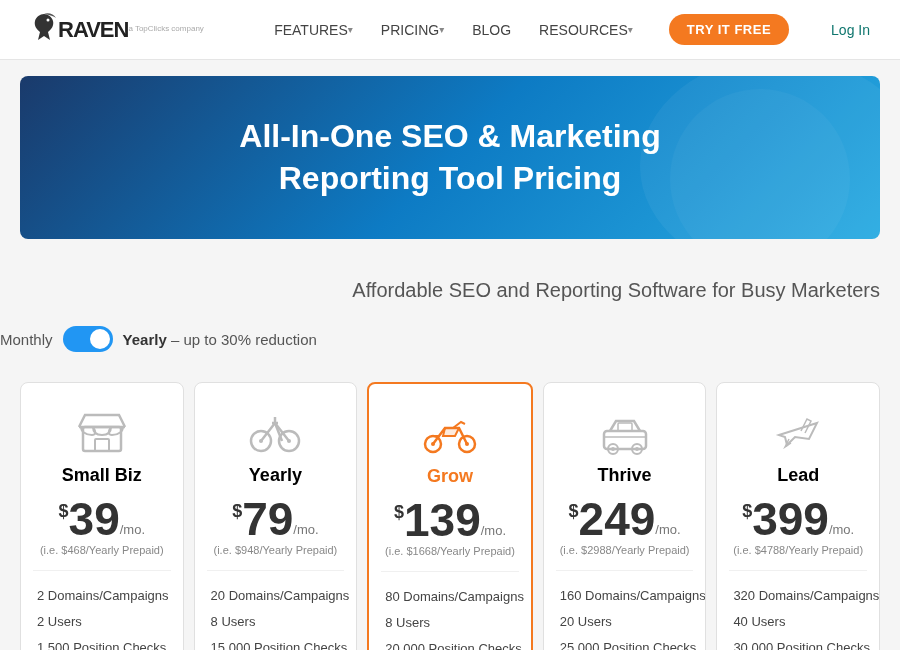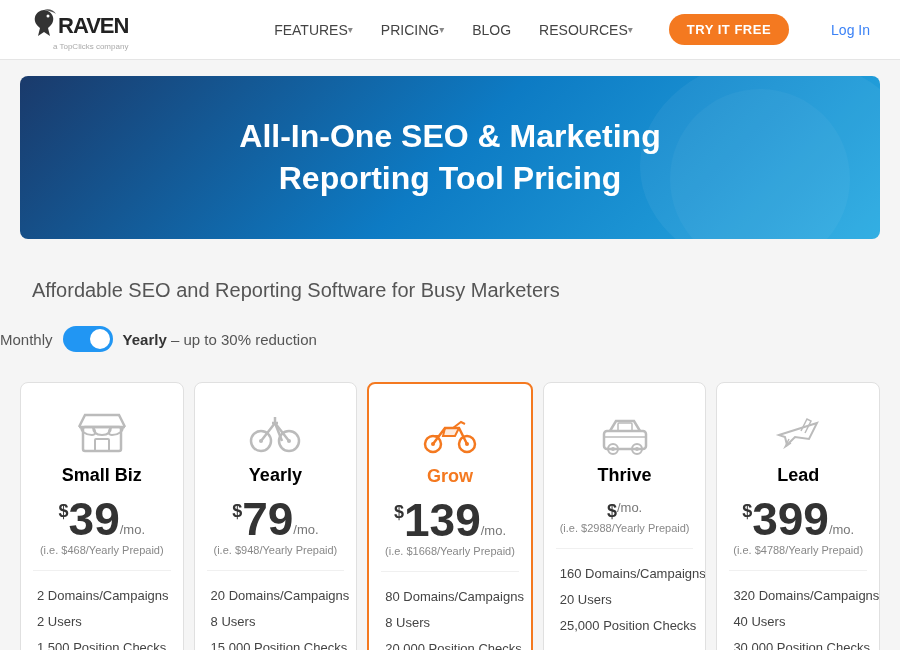--- a/index.html
+++ b/index.html
@@ -5,30 +5,30 @@
     * { box-sizing: border-box; margin: 0; padding: 0; }
     body { font-family: -apple-system, BlinkMacSystemFont, 'Segoe UI', sans-serif; background: #f5f5f5; width: 900px; min-height: 650px; overflow-x: hidden; }
 
     
     nav { background: #fff; display: flex; align-items: center; padding: 0 30px; height: 60px; border-bottom: 1px solid #e5e5e5; }
     .nav-logo { display: flex; align-items: center; margin-right: auto; }
     .nav-links { display: flex; align-items: center; gap: 28px; }
     .nav-link { font-size: 14px; color: #444; text-decoration: none; cursor: pointer; display: flex; align-items: center; }
     .nav-link .chevron { font-size: 10px; color: #888; }
     .nav-cta { background: #f47920; color: #fff; border: none; border-radius: 20px; padding: 8px 18px; font-size: 13px; font-weight: 700; cursor: pointer; letter-spacing: 0.5px; margin-left: 8px; }
-    .nav-login { font-size: 14px; color: #3b82f6; cursor: pointer; margin-left: 14px; }
+    .nav-login { font-size: 14px; color: #0f766e; cursor: pointer; margin-left: 14px; }
 
     
     .hero { background: linear-gradient(135deg, #1a3a6b 0%, #0d7bc4 50%, #29abe2 100%); margin: 16px 20px; border-radius: 8px; padding: 40px 20px; text-align: center; position: relative; overflow: hidden; }
     .hero::before { content: ''; position: absolute; right: -40px; top: -20px; width: 280px; height: 220px; border-radius: 50%; background: rgba(255,255,255,0.05); }
     .hero::after { content: ''; position: absolute; right: 30px; bottom: -30px; width: 180px; height: 180px; border-radius: 50%; background: rgba(255,255,255,0.04); }
     .hero h1 { color: #fff; font-size: 32px; font-weight: 700; line-height: 1.3; }
 
     
-    .subtitle-section { text-align: left; padding: 24px 32px 10px; }
+    .subtitle-section { text-align: right; padding: 24px 20px 10px; }
     .subtitle-section p { font-size: 20px; color: #555; font-weight: 400; }
 
     
     .toggle-section { display: flex; align-items: center; gap: 10px; padding: 14px 0 20px; }
     .toggle-label { font-size: 15px; color: #555; }
     .toggle-switch { width: 50px; height: 26px; background: #2196F3; border-radius: 13px; position: relative; cursor: pointer; }
     .toggle-switch::after { content: ''; position: absolute; right: 3px; top: 3px; width: 20px; height: 20px; background: #fff; border-radius: 50%; }
     .toggle-highlight { font-size: 15px; color: #555; }
     .toggle-highlight strong { color: #333; font-weight: 600; }
 
@@ -47,21 +47,21 @@
     .price-dollar { font-size: 18px; font-weight: 700; color: #333; margin-top: 6px; }
     .price-amount { font-size: 46px; font-weight: 700; color: #333; line-height: 1; }
     .price-period { font-size: 13px; color: #777; align-self: flex-end; margin-bottom: 6px; }
 
     .price-note { font-size: 11px; color: #888; margin-bottom: 14px; }
 
     .plan-features { width: 100%; font-size: 13px; color: #444; line-height: 2; padding: 0 4px; border-top: 1px solid #f0f0f0; padding-top: 12px; }
     .plan-features p { white-space: nowrap; }
 
     
-    .raven-logo-container { display: flex; flex-direction: column; align-items: flex-end; }
+    .raven-logo-container { display: flex; flex-direction: row; align-items: center; }
     .raven-logo-top { display: flex; align-items: center; }
     .raven-bird { width: 28px; height: 36px; }
   </style>
 </head>
 <body>
 
 <nav>
   <div class="nav-logo raven-logo-container">
     <div class="raven-logo-top">
       <svg class="raven-bird" viewBox="0 0 28 36" fill="none">
@@ -204,20 +204,21 @@
     <circle cx="39" cy="40" r="5" stroke="#bbb" stroke-width="2" fill="none"></circle>
     <path d="M6 28 H48" stroke="#bbb" stroke-width="1.5"></path>
     <rect x="20" y="14" width="14" height="8" rx="1" stroke="#bbb" stroke-width="1.5" fill="none"></rect>
     <circle cx="15" cy="40" r="2" fill="#bbb"></circle>
     <circle cx="39" cy="40" r="2" fill="#bbb"></circle>
   </svg>
       </div>
     <div class="plan-name">Thrive</div>
     <div class="plan-price">
       <span class="price-dollar">$</span>
+      <span class="price-amount">249</span>
       <span class="price-period">/mo.</span>
     </div>
     <div class="price-note">(i.e. $2988/Yearly Prepaid)</div>
     <div class="plan-features">
         <p>160 Domains/Campaigns</p>
         <p>20 Users</p>
         <p>25,000 Position Checks</p>
       </div>
 
   </div>

